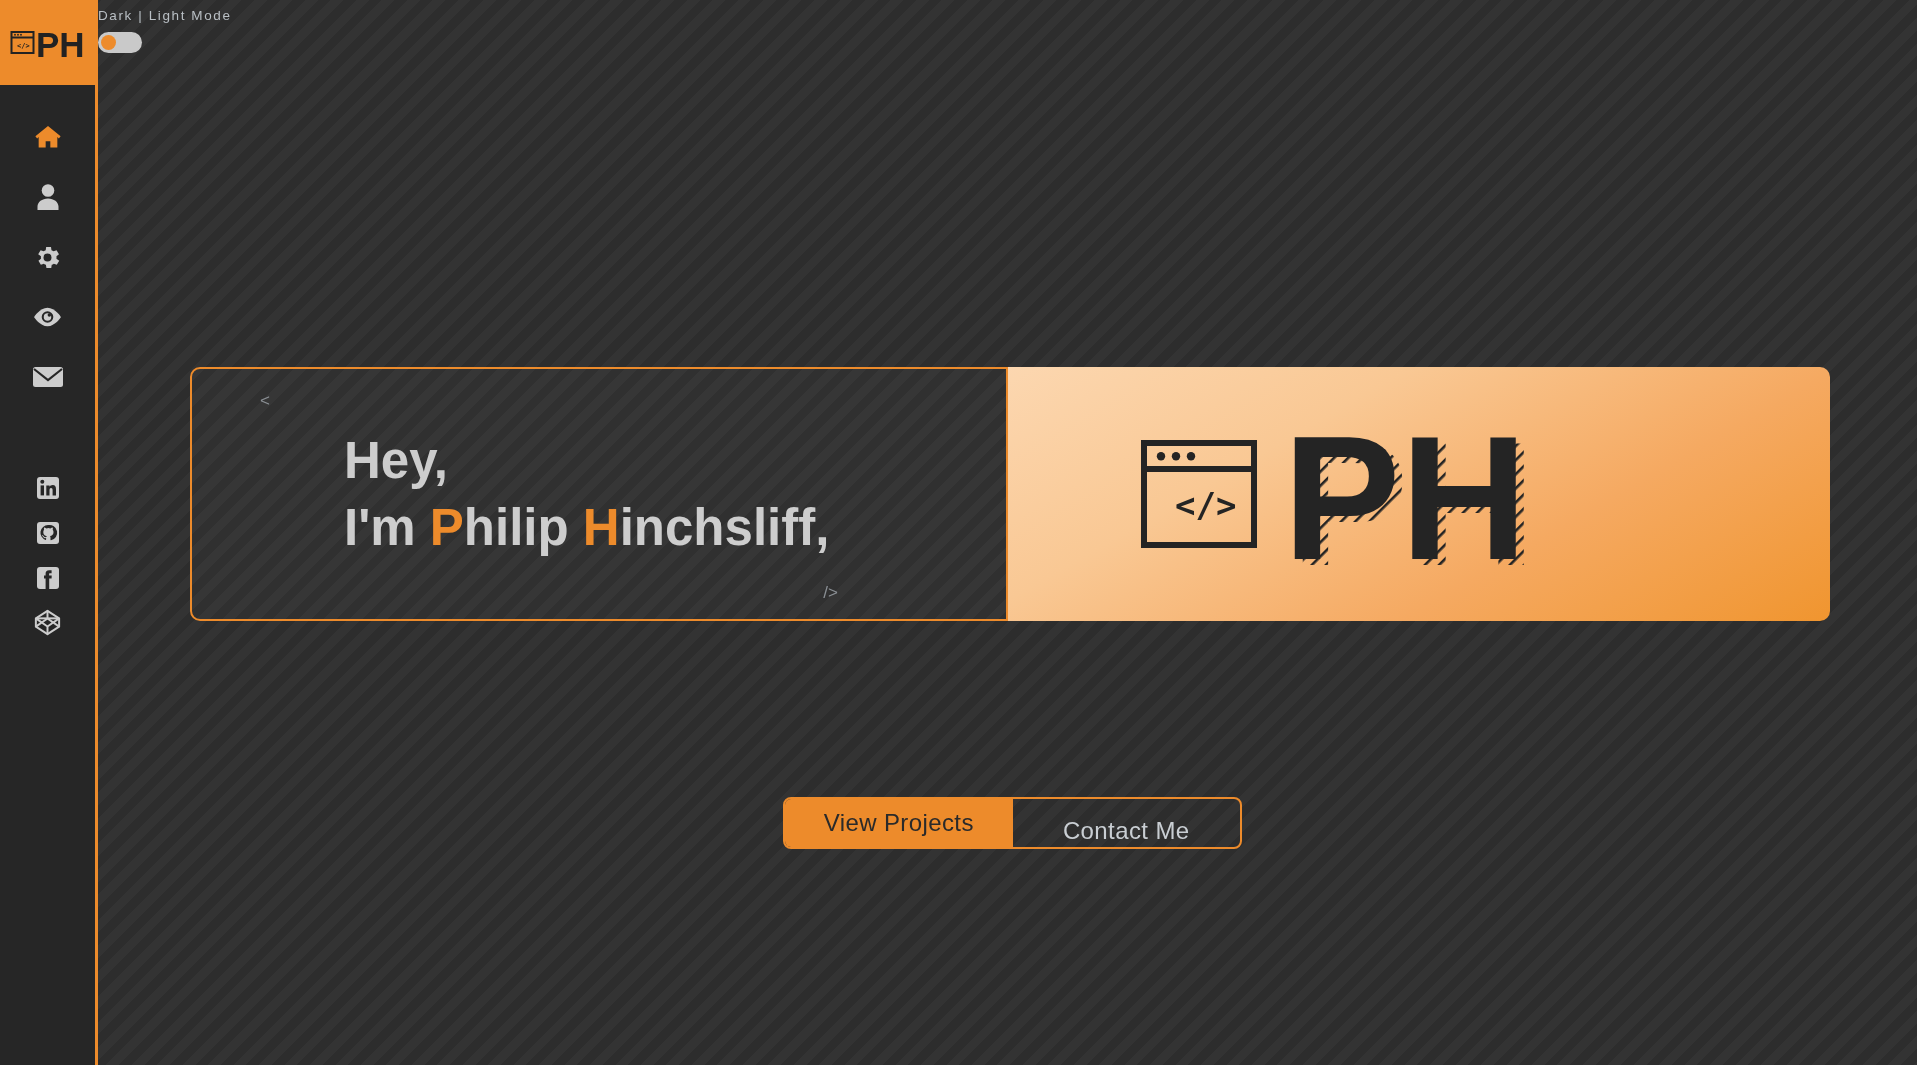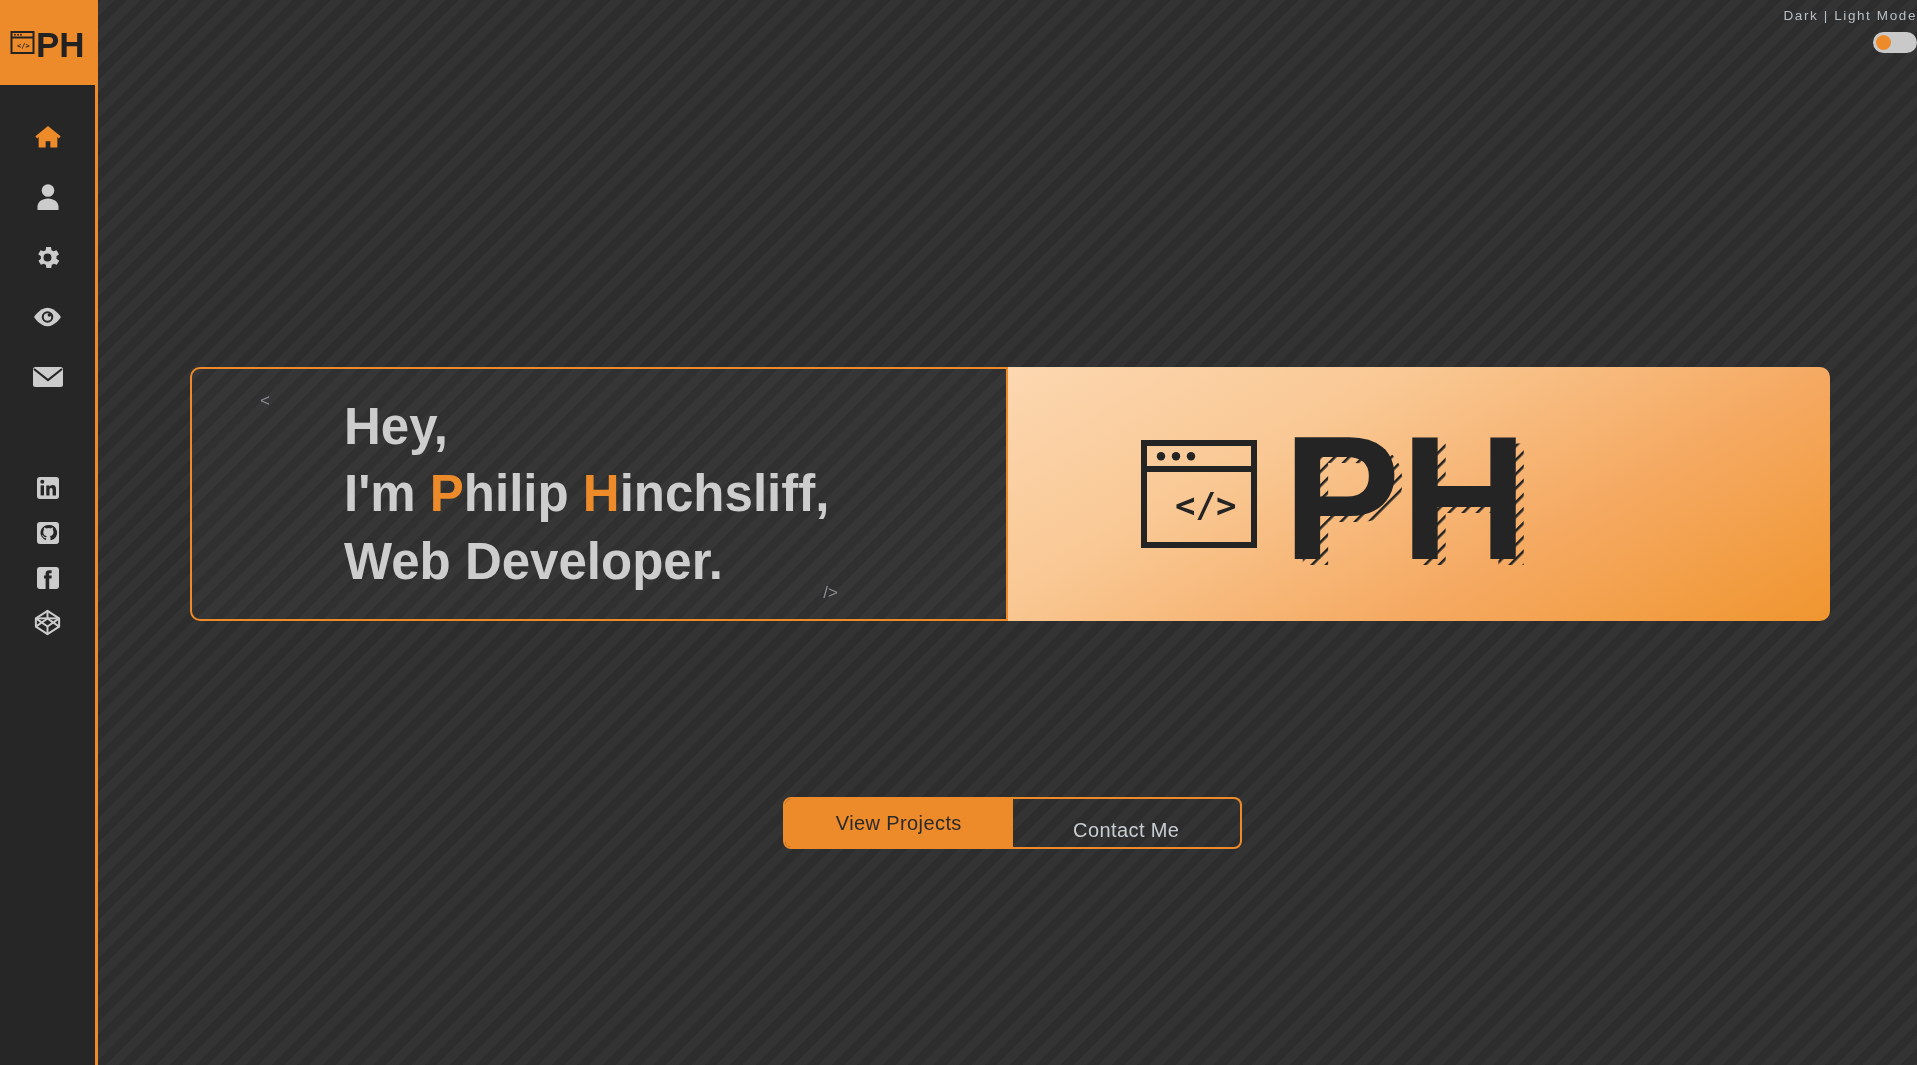--- a/index.html
+++ b/index.html
@@ -41,21 +41,21 @@
   .social-group { margin-top:58px; display:flex; flex-direction:column; align-items:center; }
   .social-item {
     width:52px; height:45px;
     display:flex; align-items:center; justify-content:center;
     cursor:pointer;
   }
 
   
   #mode-toggle-wrap {
     position:absolute; left:98px; right:0; top:8px;
-    display:flex; flex-direction:column; align-items:flex-end;
+    display:flex; flex-direction:column; align-items:flex-start;
     z-index:10;
   }
   #mode-label {
     font-size:13.5px; letter-spacing:1.6px; color:#b9bfc4;
     font-family:"Liberation Sans", sans-serif;
   }
   #mode-switch {
     margin-top:9px;
     width:44px; height:21px; border-radius:11px;
     background:#c9c9c9; position:relative; cursor:pointer;
@@ -121,21 +121,21 @@
   
   #cta-group {
     position:absolute; left:783px; top:797px;
     width:459px; height:52px;
     display:flex;
     border:2px solid #ED8B2B; border-radius:8px;
     overflow:hidden; z-index:6;
   }
   .cta {
     flex:1; display:flex; align-items:center; justify-content:center;
-    font-size:20px; letter-spacing:0.4px; cursor:pointer;
+    font-size:24px; letter-spacing:0.4px; cursor:pointer;
   }
   #btn-projects { background:#ED8B2B; color:#2a2a2a; }
   #btn-contact  { background:transparent; color:#c9ced3;margin-top:15px; }
 </style>
 </head>
 <body>
 
 <div id="app">
 
   <div id="sidebar">
@@ -244,21 +244,20 @@
 
     <div id="hero-text-panel">
       <span class="bracket" id="bracket-open">&lt;</span>
 
       <div class="hero-line">Hey,</div>
 
       <div class="hero-line">
         <span>I'm </span><span class="ac">P</span><span>hilip </span><span class="ac">H</span><span>inchsliff,</span>
       </div>
 
-      <div class="hero-line">Web Developer.</div>
 
       <span class="bracket" id="bracket-close">/&gt;</span>
     </div>
 
     <div id="hero-logo-panel">
       <svg width="560" height="150" viewBox="0 0 280 75">
         <defs>
           <pattern id="hatch" width="5" height="5" patternTransform="rotate(45)" patternUnits="userSpaceOnUse">
             <rect width="5" height="5" fill="none"></rect>
             <line x1="0" y1="0" x2="0" y2="5" stroke="#242424" stroke-width="2.6"></line>

